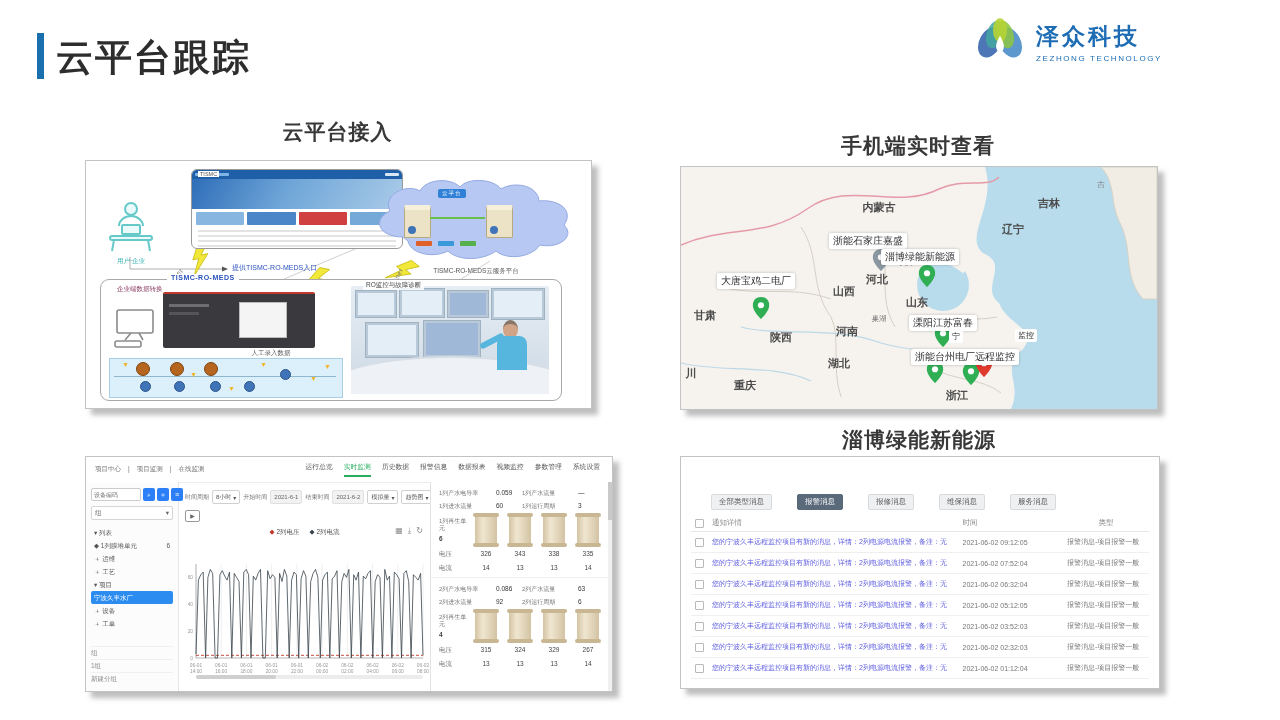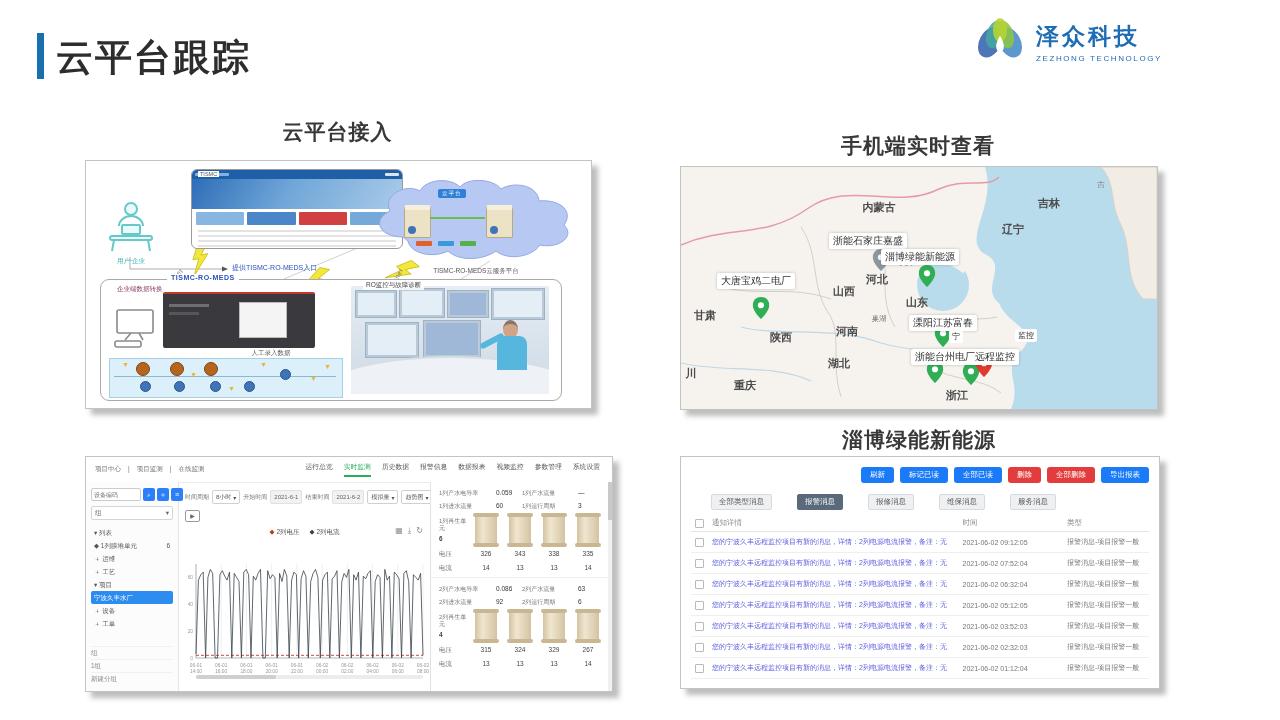--- a/index.html
+++ b/index.html
@@ -556,42 +556,34 @@
             <span class="rv">14</span>
           </div>
         </div>
       </div>
     <div class="vscroll">
         <i></i>
       </div>
   </div>
 
   <div class="panel" style="left:680px;top:456px;width:478px;height:231px;">
-    <div class="abtns" id="abtns">
-        <button class="abtn blue">刷新</button>
-        <button class="abtn blue">标记已读</button>
-        <button class="abtn blue">全部已读</button>
-        <button class="abtn red">删除</button>
-        <button class="abtn red">全部删除</button>
-        <button class="abtn blue">导出报表</button>
-      </div>
     <div class="atabs" id="atabs">
         <span class="atab">全部类型消息</span>
         <span class="atab active">报警消息</span>
         <span class="atab">报修消息</span>
         <span class="atab">维保消息</span>
         <span class="atab">服务消息</span>
       </div>
     <table class="atable">
       <thead>
           <tr id="ahead">
             <th style="width: 14px;"><span class="cb"></span></th>
             <th style="width: 55%;">通知详情</th>
             <th style="width: 24%;">时间</th>
-            <th style="width: 19%;">类型</th>
+            <th style="width: 19%; text-align: center;">类型</th>
           </tr>
         </thead>
       <tbody id="abody">
           <tr>
             <td><span class="cb"></span></td>
             <td class="msg">您的宁波久丰远程监控项目有新的消息，详情：2列电源电流报警，备注：无</td>
             <td>2021-06-02 09:12:05</td>
             <td>报警消息-项目报警一般</td>
           </tr>
           <tr>

